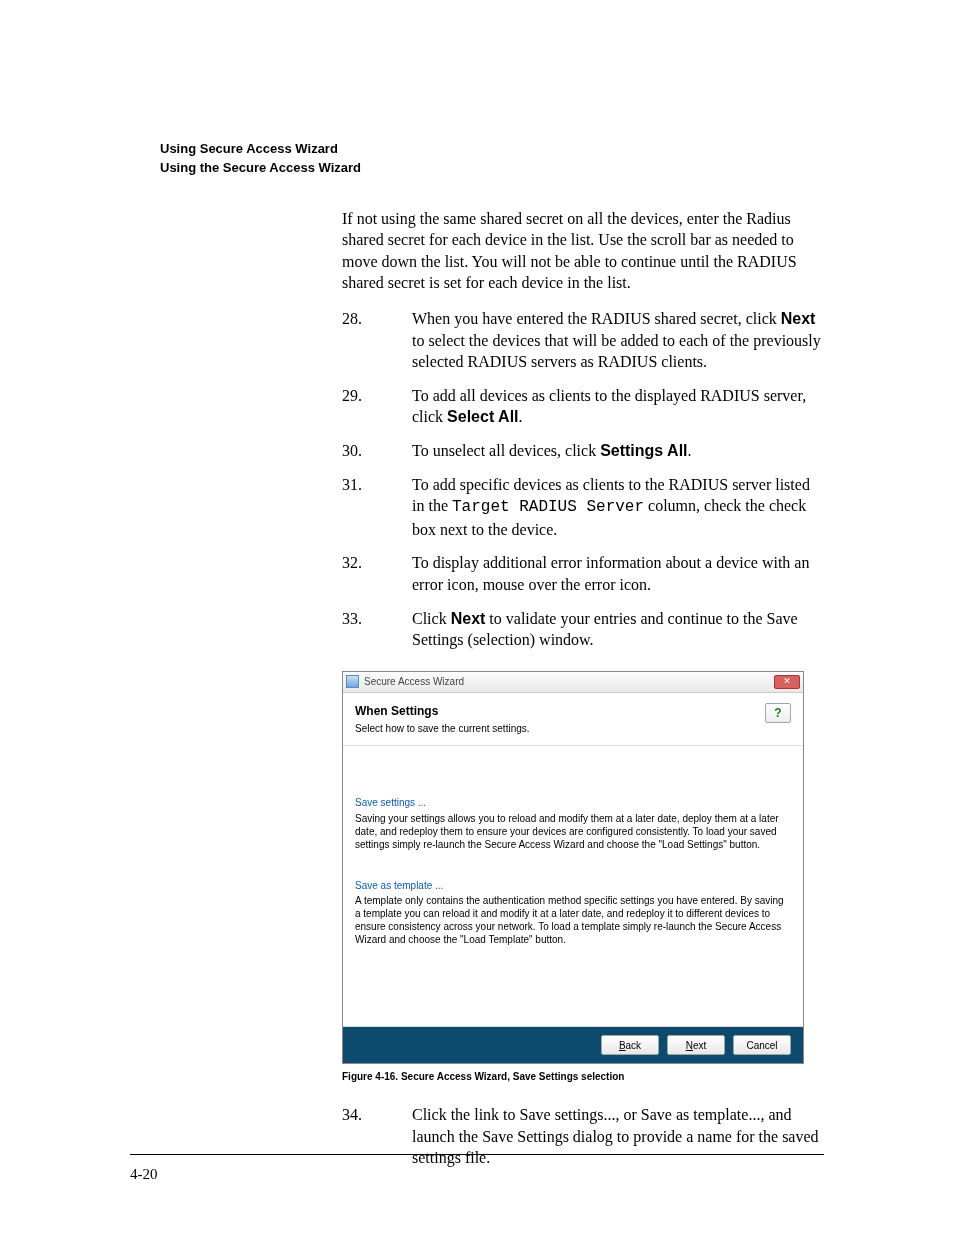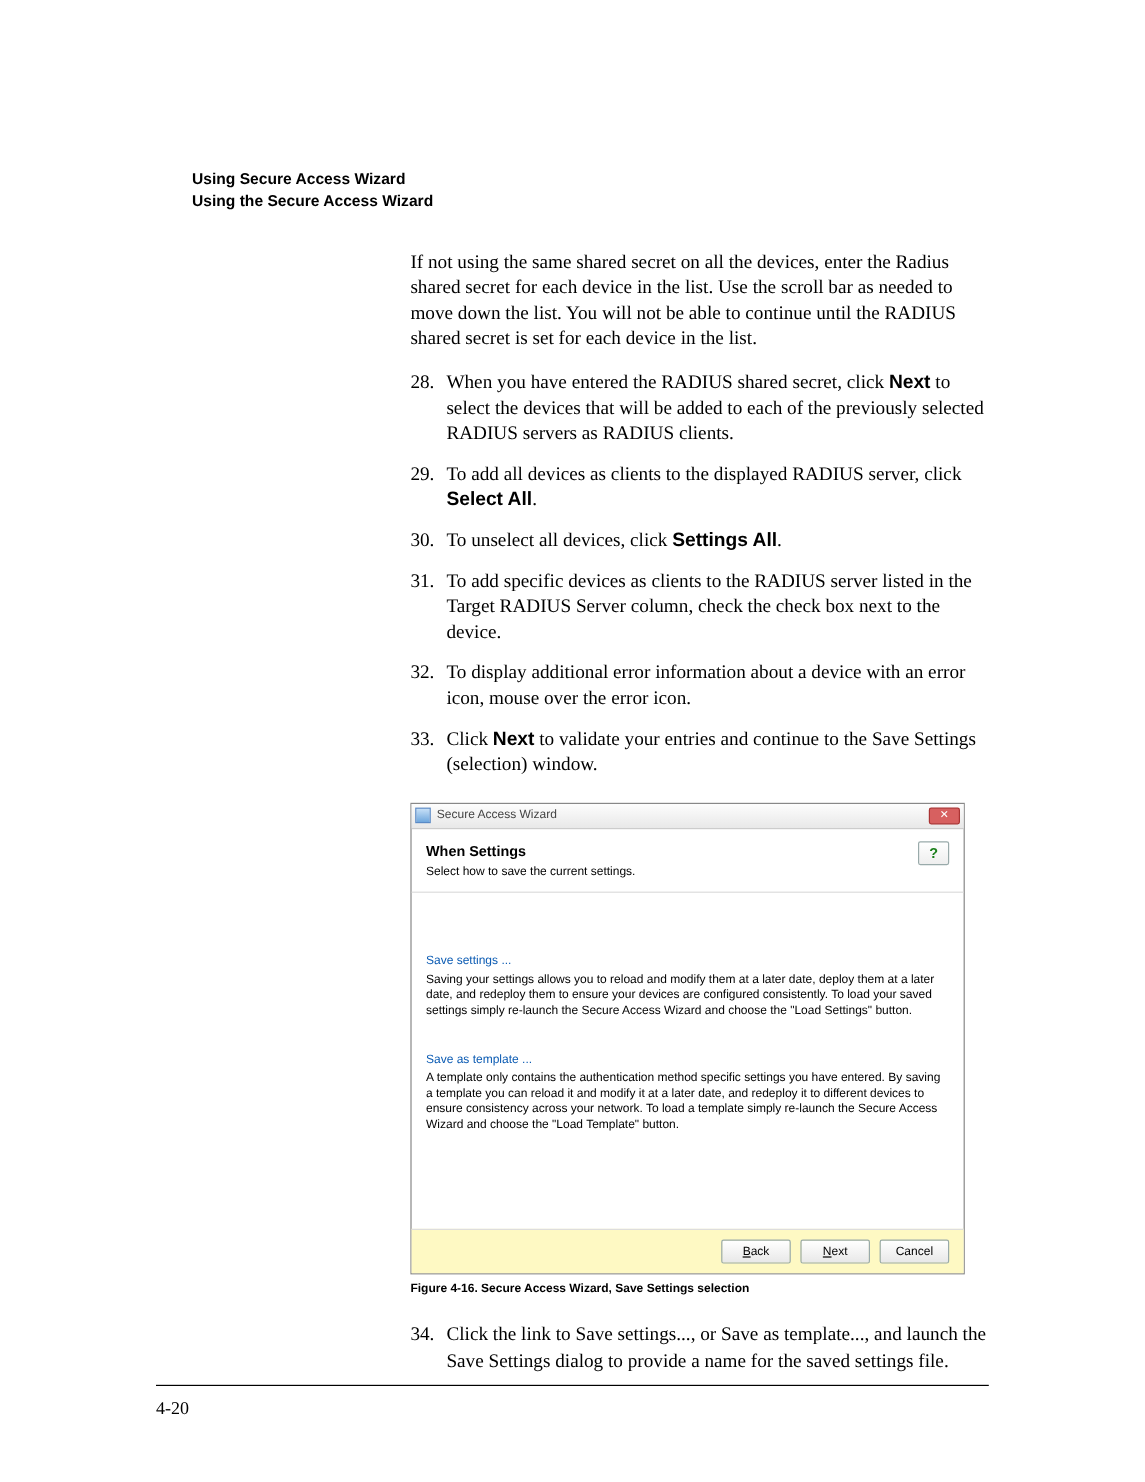--- a/index.html
+++ b/index.html
@@ -25,28 +25,29 @@
   }
   .body-block {
     margin-left: 182px;
     font-size: 16px;
     line-height: 1.35;
   }
   .para { margin-bottom: 14px; }
   .ol-item {
     display: flex;
     margin-bottom: 12px;
+    gap: 40px;
   }
   .ol-num {
     width: 30px;
     flex-shrink: 0;
   }
   .ol-text { flex: 1; }
   .b-sans { font-family: Arial, Helvetica, sans-serif; font-weight: bold; }
-  .sans-reg { font-family: Liberation Serif, serif; font-weight: normal; margin-top: 14px; }
+  .sans-reg { font-family: Liberation Mono, monospace; font-weight: normal; margin-top: 14px; }
 
   .figure-wrap {
     margin: 20px 0 6px 0;
     width: 393px;
   }
   .figure-caption {
     font-family: Arial, Helvetica, sans-serif;
     font-weight: bold;
     font-size: 10px;
     margin-top: 6px;
@@ -119,21 +120,21 @@
     color: #000;
     line-height: 1.3;
     margin-bottom: 28px;
   }
   .dlg-footer {
     border-top: 1px solid #ddd;
     padding: 8px 12px;
     display: flex;
     justify-content: flex-end;
     gap: 8px;
-    background: #fef9c3;
+    background: #0c4a6e;
   }
   .dlg-btn {
     min-width: 56px;
     height: 18px;
     border: 1px solid #9aa;
     background: linear-gradient(to bottom, #fff, #e8e8e8);
     border-radius: 2px;
     font-size: 10px;
     display: flex; align-items: center; justify-content: center;
     color: #000;

